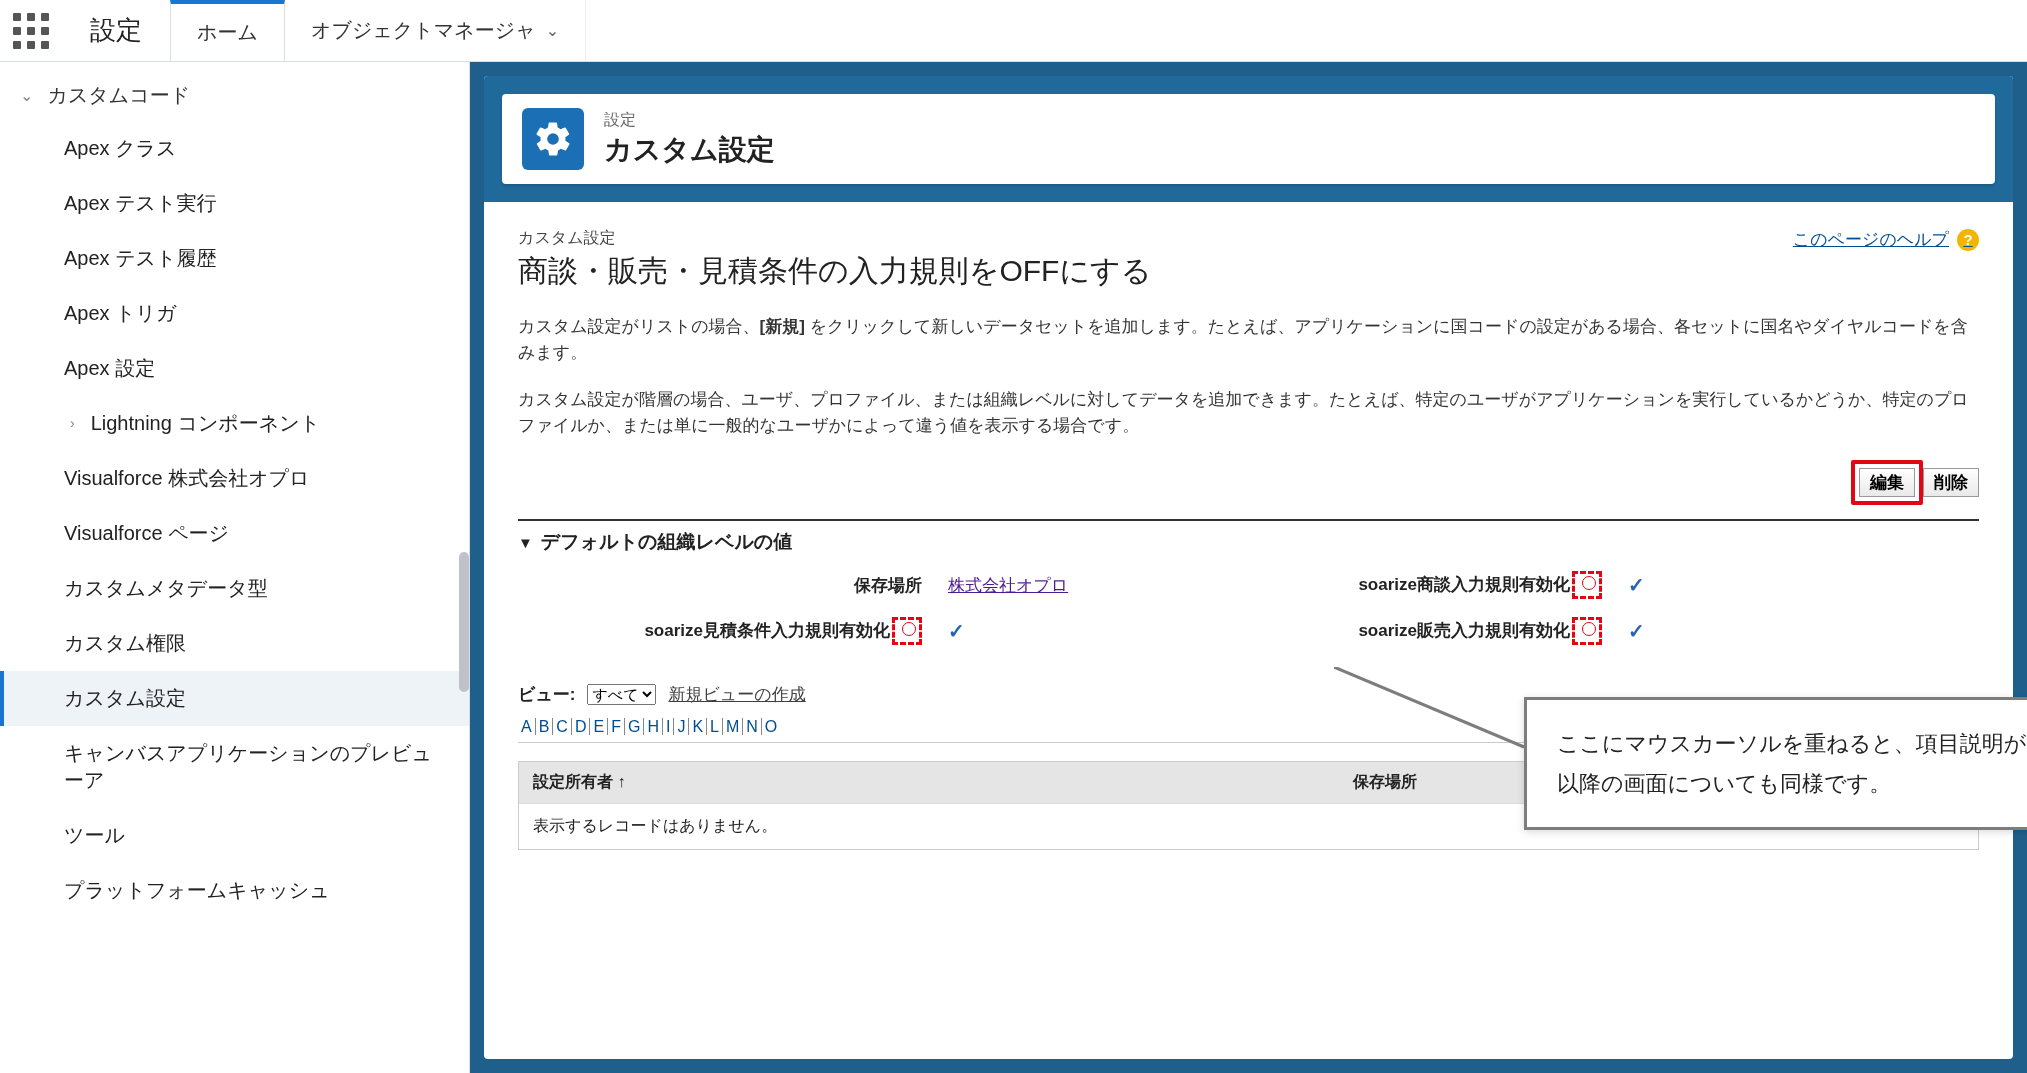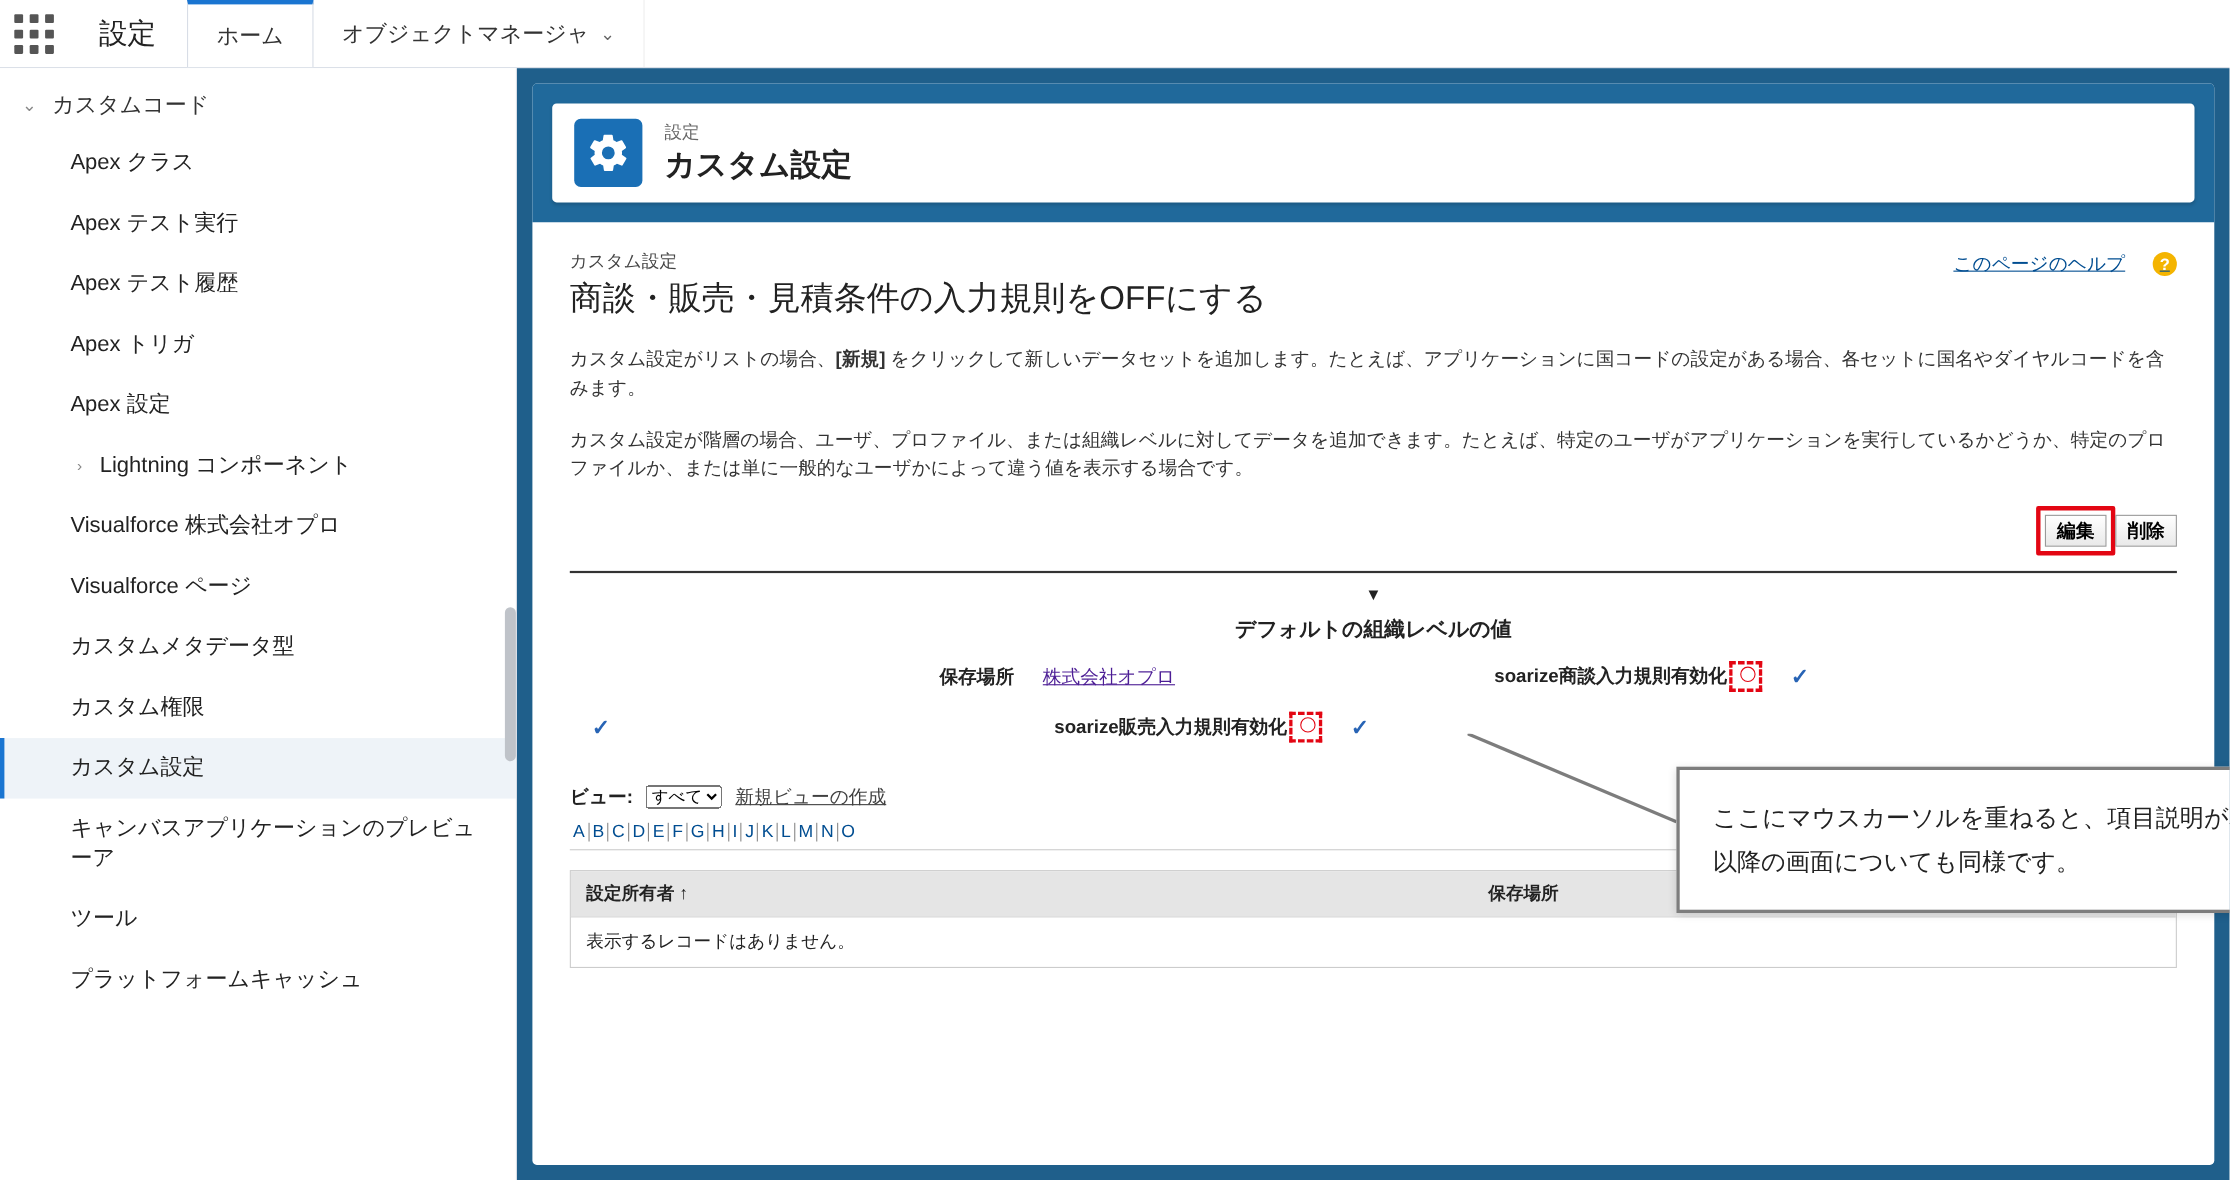--- a/index.html
+++ b/index.html
@@ -143,21 +143,21 @@
     padding: 26px 34px;
     position: relative;
   }
   .crumb-row {
     display: flex;
     justify-content: space-between;
     align-items: flex-start;
   }
   .crumb-small { font-size: 16px; color: #444; margin-bottom: 2px;}
   .page-big-title { font-size: 30px; color: #222; }
-  .help-link { font-size: 17px; color: #004d91; display: flex; align-items: flex-end; gap: 25px;}
+  .help-link { font-size: 17px; color: #004d91; display: flex; align-items: center; gap: 8px;}
   .help-icon {
     width: 22px; height:22px; border-radius: 50%;
     background: #f4b400; color: #fff; font-weight: bold; font-size: 15px;
     display: inline-flex; align-items: center; justify-content: center;
   }
 
   .desc { font-size: 17px; color: #333; margin-top: 22px; line-height: 1.5; }
   .desc b { font-weight: bold; }
 
   .btn-row {
@@ -178,21 +178,21 @@
     border: 1px solid #999;
     background: linear-gradient(#fff,#e9e9e9);
     cursor: pointer;
     font-weight: bold;
   }
 
   .section {
     border-top: 2px solid #333;
     padding-top: 8px;
   }
-  .section-title { font-size: 19px; font-weight: bold; display: flex; align-items: center; gap: 8px; flex-direction: column;}
+  .section-title { font-size: 19px; font-weight: bold; display: flex; align-items: center; gap: 8px;}
   .section-title .tri::before { content: "▼"; font-size: 15px;}
 
   .kv-grid {
     display: grid;
     grid-template-columns: 410px 280px 400px 100px;
     row-gap: 18px;
     margin-top: 16px;
     align-items: center;
   }
   .kv-label { text-align: right; font-size: 17px; font-weight: bold; padding-right: 6px; position: relative;}
@@ -377,20 +377,23 @@
           <div class="kv-grid">
             <div class="kv-label">保存場所</div>
             <div class="kv-value">
               <a href="#">株式会社オプロ</a>
             </div>
             <div class="kv-label">
               <span>soarize商談入力規則有効化</span><span class="red-dash-box"><span class="info-dot"></span></span>
             </div>
             <div class="kv-value"><span class="check">✓</span></div>
 
+            <div class="kv-label">
+              <span>soarize見積条件入力規則有効化</span><span class="red-dash-box"><span class="info-dot"></span></span>
+            </div>
             <div class="kv-value"><span class="check">✓</span></div>
             <div class="kv-label">
               <span>soarize販売入力規則有効化</span><span class="red-dash-box"><span class="info-dot"></span></span>
             </div>
             <div class="kv-value"><span class="check">✓</span></div>
           </div>
         </div>
 
         <div class="view-row">
           <b>ビュー:</b>

